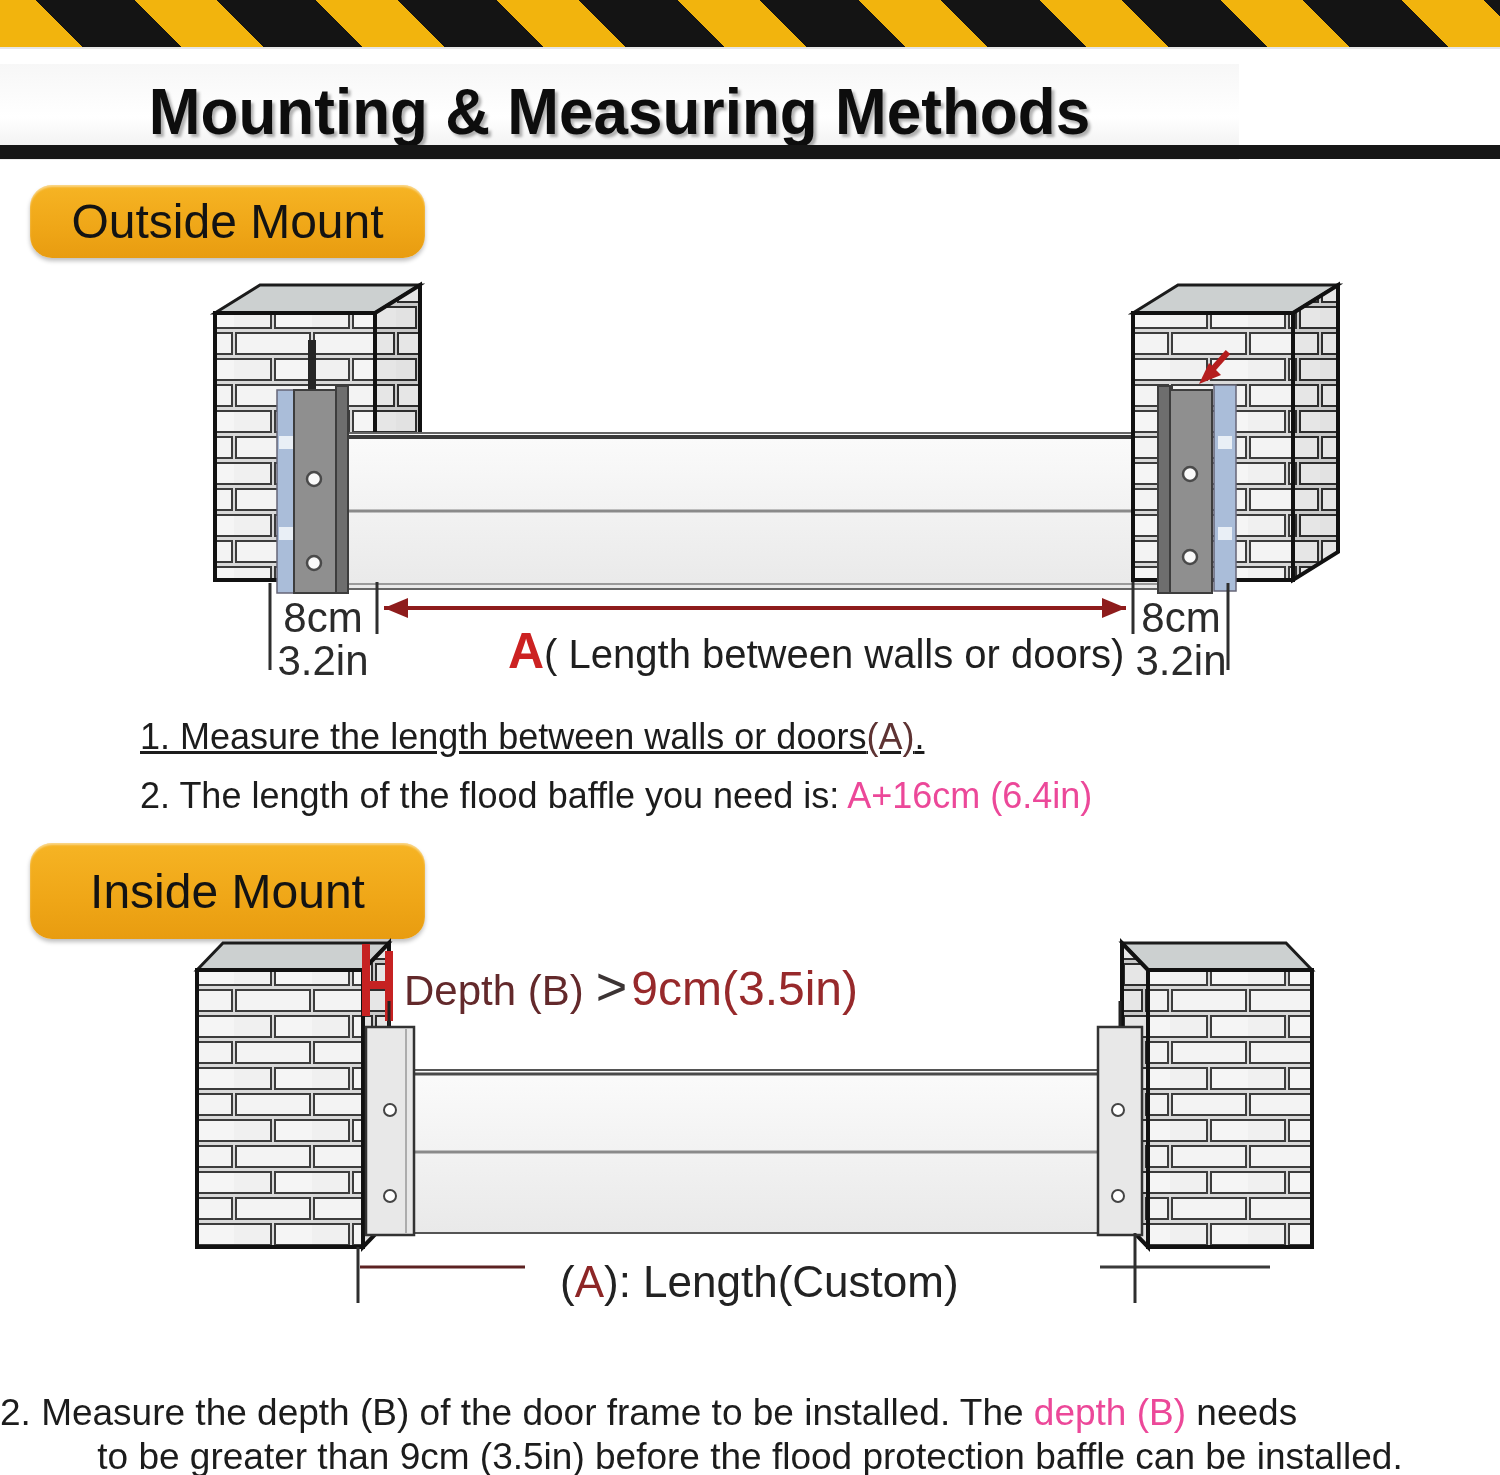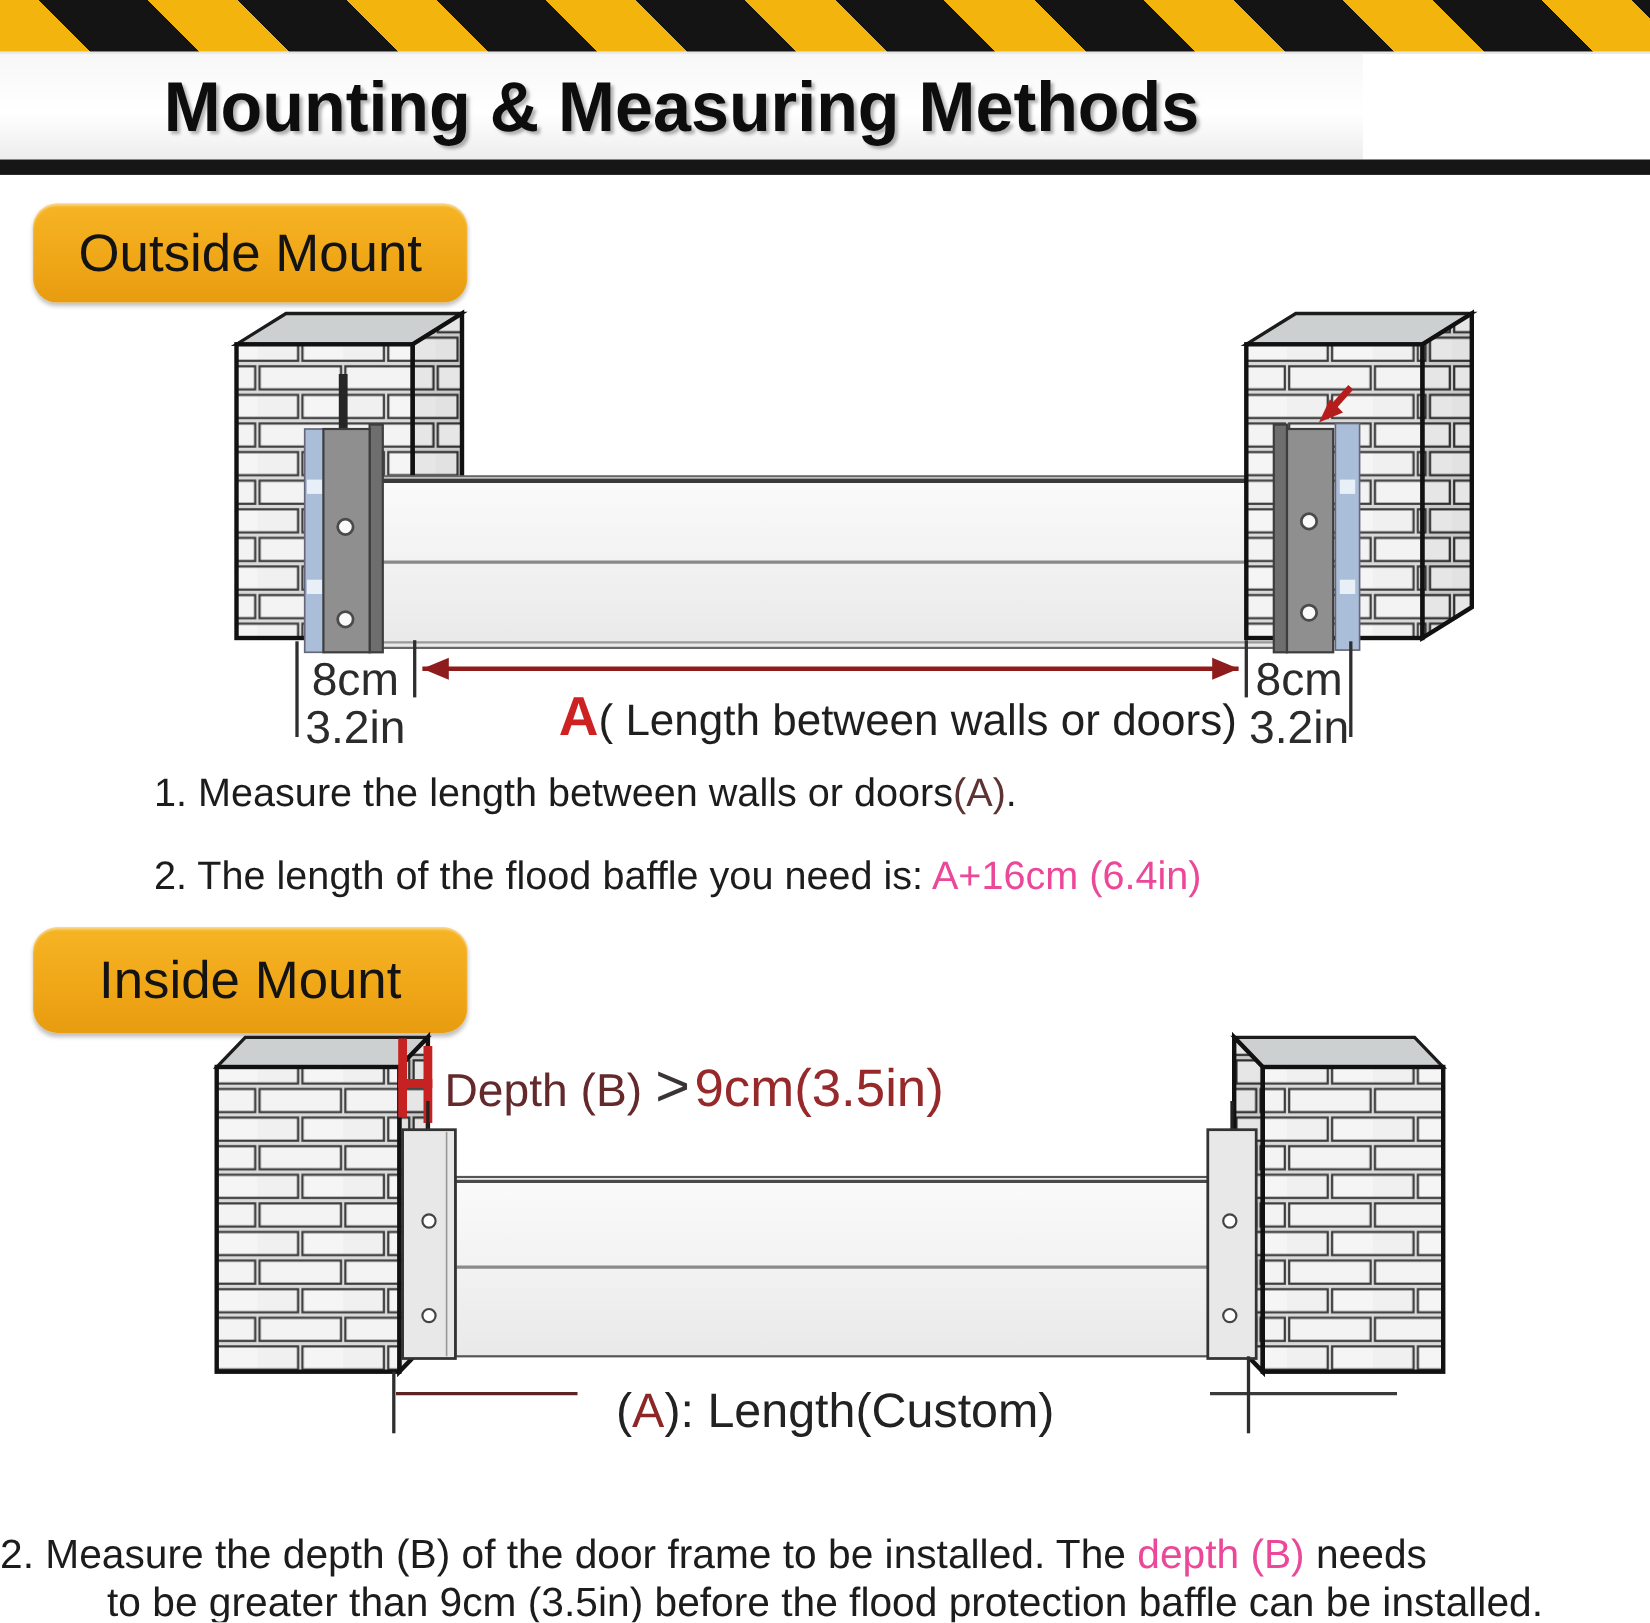--- a/index.html
+++ b/index.html
@@ -5,30 +5,30 @@
   html,body{margin:0;padding:0;background:#ffffff;}
   body{font-family:"Liberation Sans", sans-serif;}
   #stage{position:relative;width:1500px;height:1475px;background:#ffffff;overflow:hidden;}
 
   
   .tape{position:absolute;left:0;top:0;width:1500px;height:47px;
     background:repeating-linear-gradient(45deg,#f2b40d 0 58px,#141414 58px 128px);
     border-bottom:2px solid #e6e6e6;}
 
   
-  .title-band{position:absolute;left:0;top:49px;width:1239px;height:96px;
+  .title-band{position:absolute;left:0;top:64px;width:1239px;height:96px;
     background:linear-gradient(180deg,#f7f7f7 0%,#ffffff 55%,#ededed 100%);}
   .title-band h1{margin:0;width:100%;text-align:center;line-height:96px;
     font-size:64px;font-weight:700;letter-spacing:0px;color:#0d0d0d;
     transform:scaleX(0.97);transform-origin:center;
     text-shadow:3px 3px 3px rgba(0,0,0,0.30);}
   .black-bar{position:absolute;left:0;top:145px;width:1500px;height:14px;background:#161616;}
 
   
-  .badge{position:absolute;left:30px;width:395px;height:90px;border-radius:22px;
+  .badge{position:absolute;left:30px;width:395px;height:73px;border-radius:22px;
     background:linear-gradient(180deg,#f6b424 0%,#efa617 60%,#e89c10 100%);
     box-shadow:0 3px 4px rgba(0,0,0,0.25), inset 0 2px 2px rgba(255,255,255,0.45);
     display:flex;align-items:center;justify-content:center;
     font-size:48px;color:#131313;}
   .badge.outside{top:185px;}
   .badge.inside{top:843px;height:96px;}
 
   svg{position:absolute;left:0;display:block;}
   #svg-outside{top:278px;}
   #svg-inside{top:935px;}
@@ -39,21 +39,21 @@
   .depth-label{font-size:42px;fill:#63292b;}
   .depth-sym{font-size:54px;fill:#3b3434;}
   .depth-val{font-size:48px;fill:#97292b;}
   .inlbl-paren{font-size:44px;fill:#222222;}
   .inlbl-a{font-size:44px;fill:#8d2626;}
 
   
   .step{position:absolute;margin:0;font-size:36px;color:#1c1c1c;white-space:nowrap;}
   .step .hl-soft{color:#5e3333;}
   .step .hl-red{color:#ec4899;}
-  #out-step1{top:700px;left:140px;}
+  #out-step1{top:716px;left:140px;text-decoration:underline;}
   #out-step2{top:775px;left:140px;}
   #in-step1{top:1338px;left:100px;font-size:37px;}
   #in-step2a{top:1392px;left:0;width:1216px;text-align:center;font-size:37px;}
   #in-step2b{top:1436px;left:0;width:1500px;text-align:center;font-size:37px;}
 </style>
 </head>
 <body>
 
 <div id="stage">
 

